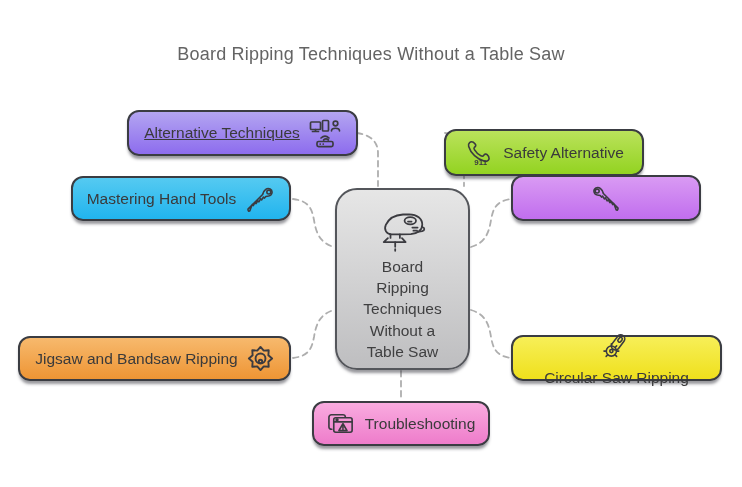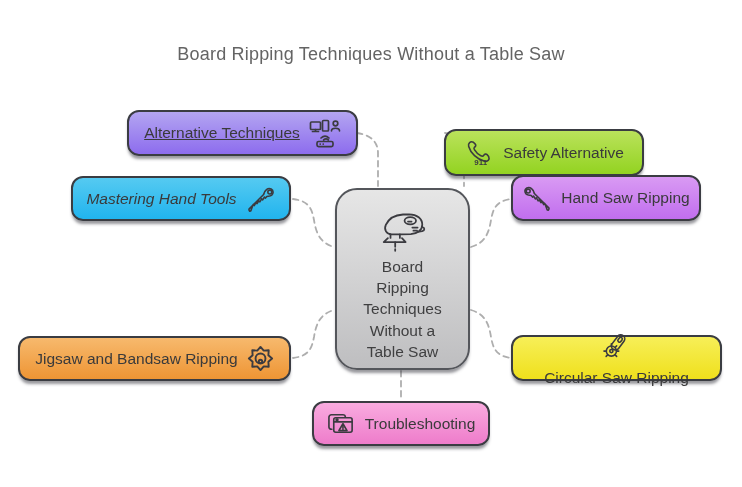--- a/index.html
+++ b/index.html
@@ -17,21 +17,21 @@
     position:absolute;box-sizing:border-box;display:flex;align-items:center;justify-content:center;
     gap:9px;border:2px solid #3a3c42;border-radius:12px;
     font-size:15.5px;color:#3a3a3b;
     box-shadow:0 3.5px 3px -1px rgba(50,50,60,.5);
   }
   .node .lbl{white-space:nowrap;}
   .node svg{flex:0 0 auto;display:block;}
   .icon-stroke{fill:none;stroke:#3b3b40;stroke-width:1.7;stroke-linecap:round;stroke-linejoin:round;}
   .g-purple{background:linear-gradient(180deg,#b3a5f1,#8d6cee);text-decoration:underline;}
   .g-green {background:linear-gradient(180deg,#bae25b,#93d321);margin-top:20px;}
-  .g-cyan  {background:linear-gradient(180deg,#55caf1,#21b4ee);font-style:italic;}
+  .g-cyan  {background:linear-gradient(180deg,#55caf1,#21b4ee);}
   .g-orchid{background:linear-gradient(180deg,#d99af3,#c16eee);}
   .g-orange{background:linear-gradient(180deg,#f7b96d,#ee9534);}
   .g-yellow{background:linear-gradient(180deg,#f7ef58,#efe01c);flex-direction:column;}
   .g-pink  {background:linear-gradient(180deg,#f9abdf,#ee7ccb);}
   .center-node{
     left:335px;top:188px;width:135px;height:182px;
     background:linear-gradient(180deg,#e6e6e6,#bebec0);
     border:2px solid #54565b;border-radius:22px;
     flex-direction:column;gap:4px;padding-top:6px;
   }
@@ -115,21 +115,20 @@
 
   <div class="node g-orchid n-handsaw">
     <svg width="30" height="30" viewBox="0 0 32 32">
       <g transform="translate(32,0) scale(-1,1)">
         <g class="icon-stroke" stroke-width="1.6">
           <path d="M3.2,26.8 L18.8,11.2 C19.5,6.8 23.5,3.6 26.8,5.4 C30,7.2 29.4,11.8 25.2,12.8 L22.2,13.4 L20.8,15 L19.6,13.9 L17.8,17 L16.6,15.9 L14.8,19 L13.6,17.9 L11.8,21 L10.6,19.9 L8.8,23 L7.6,21.9 L5.2,28.6 C4,29.4 3,28.4 3.2,26.8 Z"></path>
           <circle cx="25.4" cy="8.6" r="2.1"></circle>
         </g>
       </g>
     </svg>
-    <span class="lbl">Hand Saw Ripping</span>
   </div>
 
   <div class="node g-orange n-jigsaw">
     <span class="lbl">Jigsaw and Bandsaw Ripping</span>
     <svg width="27" height="27" viewBox="0 0 24 24">
       <g class="icon-stroke" stroke-width="1.5">
         <polygon points="22.3,12 19,14.9 19.3,19.3 14.9,19 12,22.3 9.1,19 4.7,19.3 5,14.9 1.7,12 5,9.1 4.7,4.7 9.1,5 12,1.7 14.9,5 19.3,4.7 19,9.1"></polygon>
         <circle cx="12" cy="12" r="4.4"></circle>
         <circle cx="12" cy="14.6" r="1.5"></circle>
       </g>

